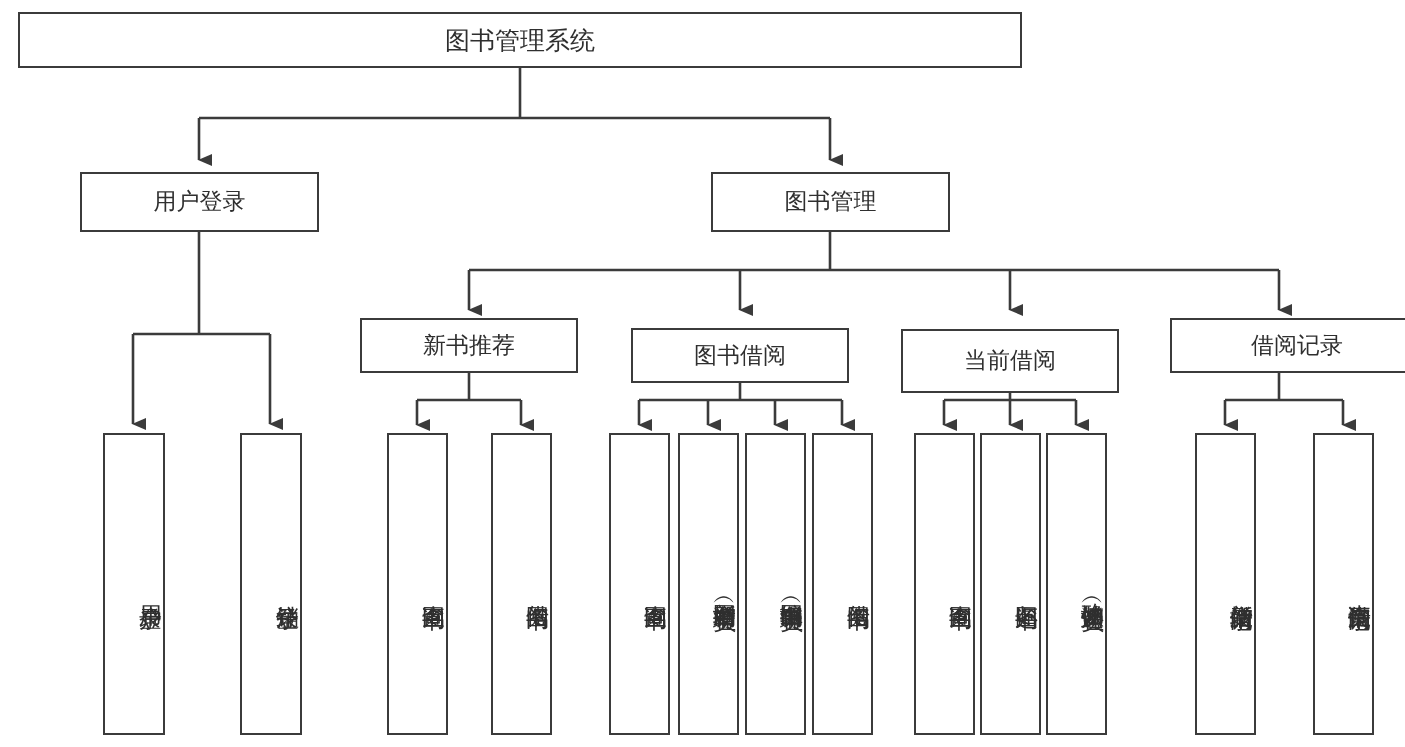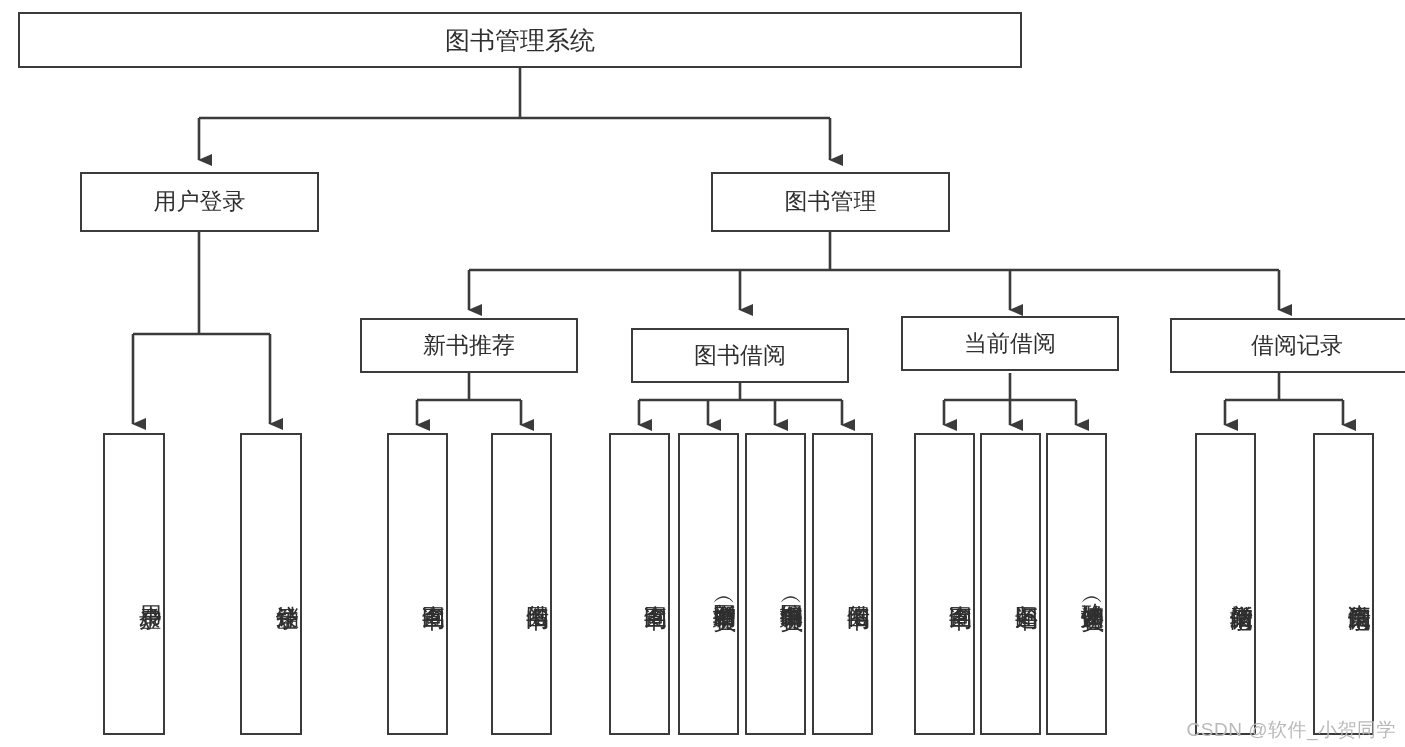--- a/index.html
+++ b/index.html
@@ -139,21 +139,21 @@
   </div>
 
   <div class="node level2" style="left:360px; top:318px; width:218px; height:55px;">
     <span class="txt">新书推荐</span>
   </div>
 
   <div class="node level2" style="left:631px; top:328px; width:218px; height:55px;">
     <span class="txt">图书借阅</span>
   </div>
 
-  <div class="node level2" style="left:901px; top:316px; width:218px; height:55px;">
+  <div class="node level2" style="left:901px; top:329px; width:218px; height:64px;">
     <span class="txt">当前借阅</span>
   </div>
 
   <div class="node level2" style="left:1170px; top:318px; width:254px; height:55px;">
     <span class="txt">借阅记录</span>
   </div>
 
   <div class="node leaf" style="left:103px; top:433px; width:62px; height:302px;">
     <span class="txt">用户登录</span>
   </div>
@@ -199,15 +199,14 @@
   </div>
 
   <div class="node leaf" style="left:1195px; top:433px; width:61px; height:302px;">
     <span class="txt">新增借阅记录</span>
   </div>
 
   <div class="node leaf" style="left:1313px; top:433px; width:61px; height:302px;">
     <span class="txt">查询借阅记录</span>
   </div>
 
-  <div id="watermark">CSDN @软件_小贺同学</div>
 
 </div>
 
 </body></html>

